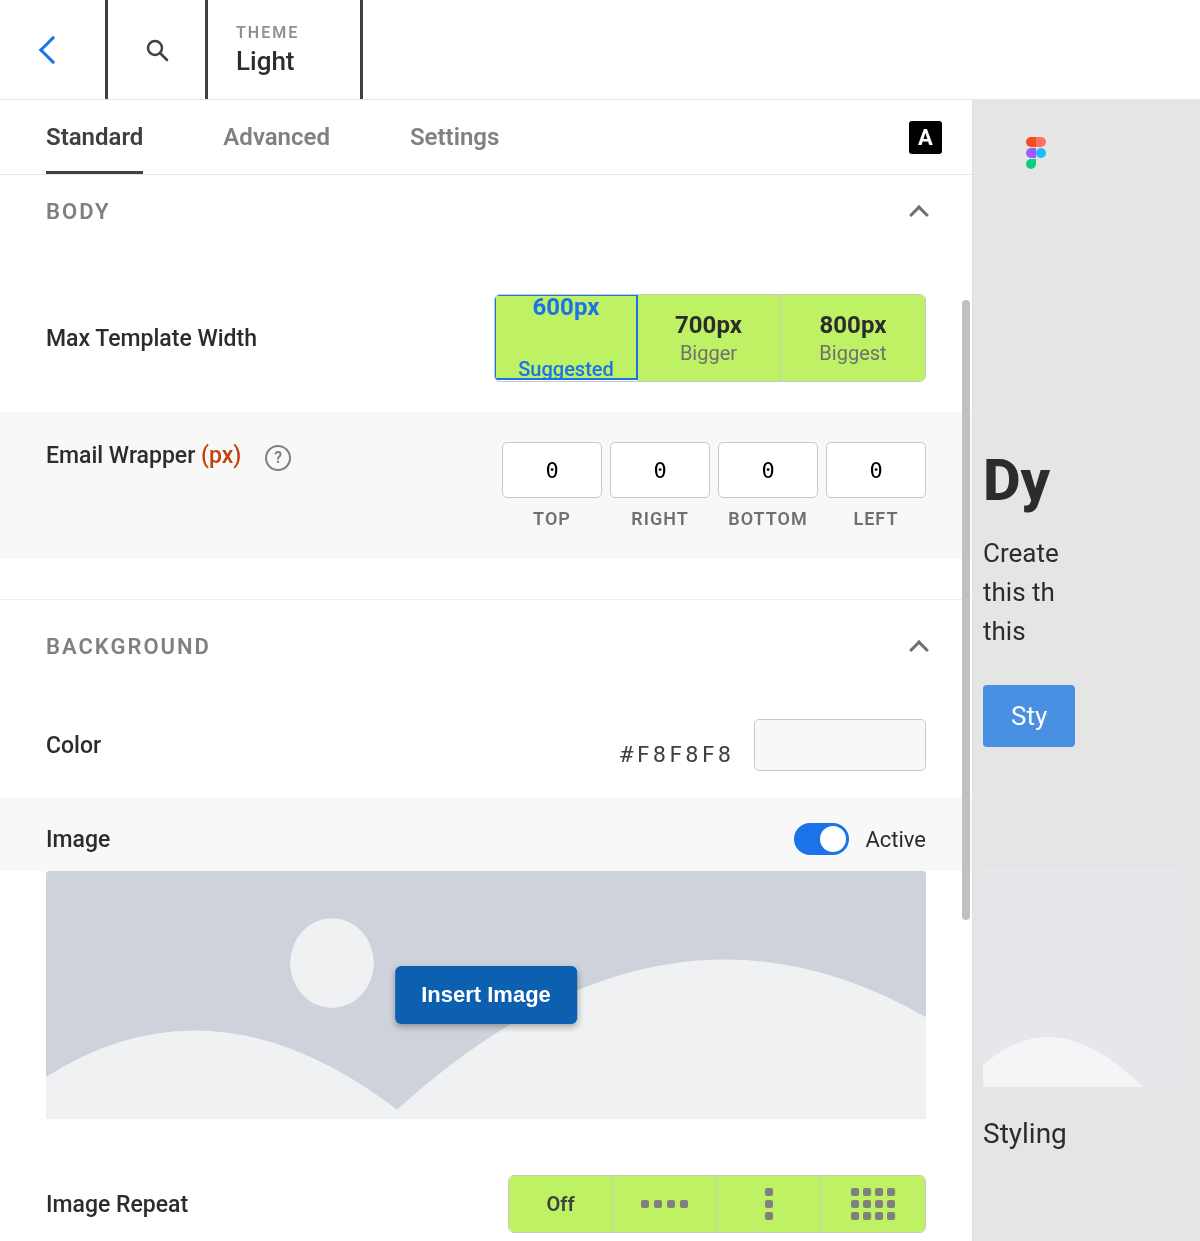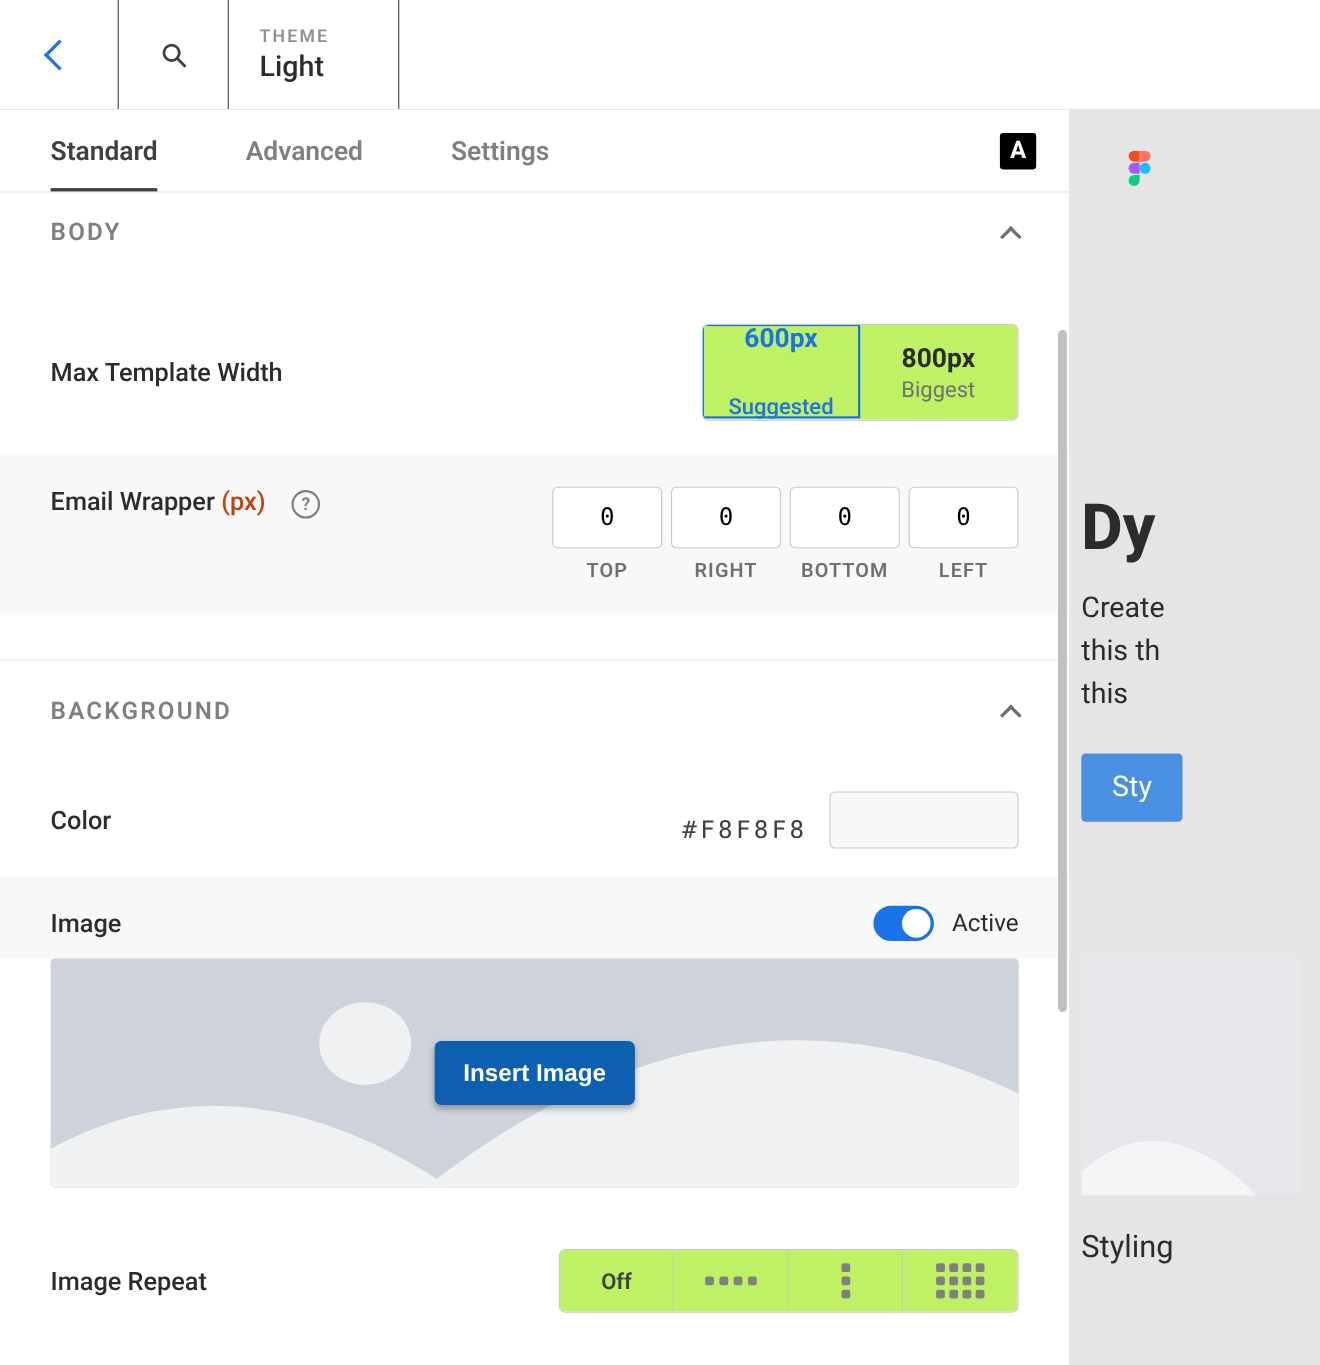--- a/index.html
+++ b/index.html
@@ -1,20 +1,20 @@
 <!DOCTYPE html>
 <html><head>
 <meta charset="utf-8">
 <style>
   * { box-sizing: border-box; margin: 0; padding: 0; }
   html, body { width: 1200px; height: 1241px; font-family: -apple-system, BlinkMacSystemFont, "Segoe UI", Roboto, "Helvetica Neue", Arial, sans-serif; color: #2c2c2c; background: #fff; overflow: hidden; }
 
   
   .topbar { display: flex; align-items: stretch; height: 100px; border-bottom: 1px solid #e5e5e5; }
-  .topbar .cell { display: flex; flex-direction: column; justify-content: center; align-items: center; border-right: 1px solid #404040; }
+  .topbar .cell { display: flex; flex-direction: column; justify-content: center; align-items: center; border-right: 3px solid #404040; }
   .topbar .back { width: 108px; }
   .topbar .search { width: 100px; }
   .topbar .theme { flex-direction: column; align-items: flex-start; padding: 0 28px; width: 155px; }
   .theme-label { font-size: 16px; letter-spacing: 2px; color: #909090; font-weight: 600; margin-bottom: 4px; }
   .theme-value { font-size: 26px; color: #2c2c2c; font-weight: 500; }
 
   .chevron-left { width: 20px; height: 20px; border-left: 3px solid #1a73e8; border-bottom: 3px solid #1a73e8; transform: rotate(45deg); }
   .search-icon { width: 24px; height: 24px; }
 
   
@@ -65,21 +65,21 @@
   
   .color-hex { font-size: 22px; color: #404040; letter-spacing: 3px; margin-right: 20px; font-family: ui-monospace, monospace; font-weight: 500; margin-top: 19px; }
   .swatch { width: 172px; height: 52px; border: 1px solid #c8c8c8; border-radius: 5px; background: #f8f8f8; }
 
   
   .toggle { width: 55px; height: 32px; background: #1a73e8; border-radius: 20px; position: relative; }
   .toggle .dot { position: absolute; right: 3px; top: 3px; width: 26px; height: 26px; background: #fff; border-radius: 50%; }
   .toggle-label { font-size: 22px; margin-left: 16px; color: #2c2c2c; }
 
   
-  .img-placeholder { margin: 0 46px 0 46px; height: 208px; border-radius: 4px; background: #d0d4da; position: relative; overflow: hidden; }
+  .img-placeholder { margin: 0 46px 0 46px; height: 248px; border-radius: 4px; background: #d0d4da; position: relative; overflow: hidden; }
   .img-placeholder svg { position: absolute; inset: 0; width: 100%; height: 100%; }
   .insert-btn { position: absolute; left: 50%; top: 50%; transform: translate(-50%, -50%); background: #0d5fb0; color: #fff; font-size: 22px; font-weight: 600; padding: 16px 26px; border: none; border-radius: 6px; box-shadow: 0 3px 6px rgba(0,0,0,0.3); cursor: pointer; }
 
   
   .seg.small-opt { width: 104px; height: 56px; font-size: 20px; font-weight: 600; color: #404040; }
 
   .dots-h, .dots-v, .grid-icon { display: flex; gap: 5px; }
   .dots-h .d, .dots-v .d, .grid-icon .d { width: 8px; height: 8px; background: #808080; border-radius: 2px; }
   .dots-v { flex-direction: column; gap: 4px; }
   .grid-icon { display: grid; grid-template-columns: repeat(4, 8px); grid-template-rows: repeat(3, 8px); gap: 4px; }
@@ -130,20 +130,24 @@
         <span class="section-title">BODY</span>
         <span class="chevron-up"></span>
       </div>
 
       <div class="row" style="padding-top:60px; padding-bottom:30px;">
         <span class="row-label">Max Template Width</span>
         <div class="segmented">
           <div class="seg width selected">
             <span class="big">600px</span>
             <span class="small">Suggested</span>
+          </div>
+          <div class="seg width">
+            <span class="big">700px</span>
+            <span class="small">Bigger</span>
           </div>
           <div class="seg width">
             <span class="big">800px</span>
             <span class="small">Biggest</span>
           </div>
         </div>
       </div>
 
       <div class="row alt" style="align-items:flex-start; padding-top:30px; padding-bottom:30px;">
         <span class="row-label">

